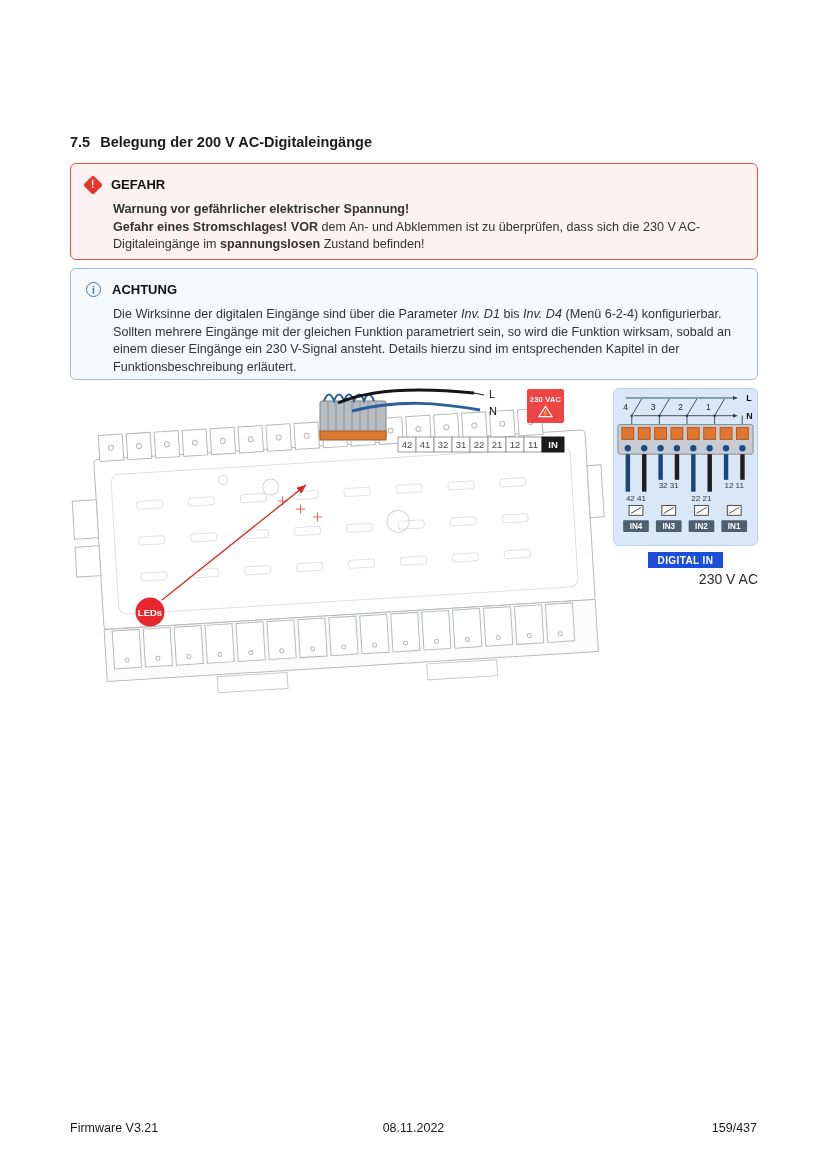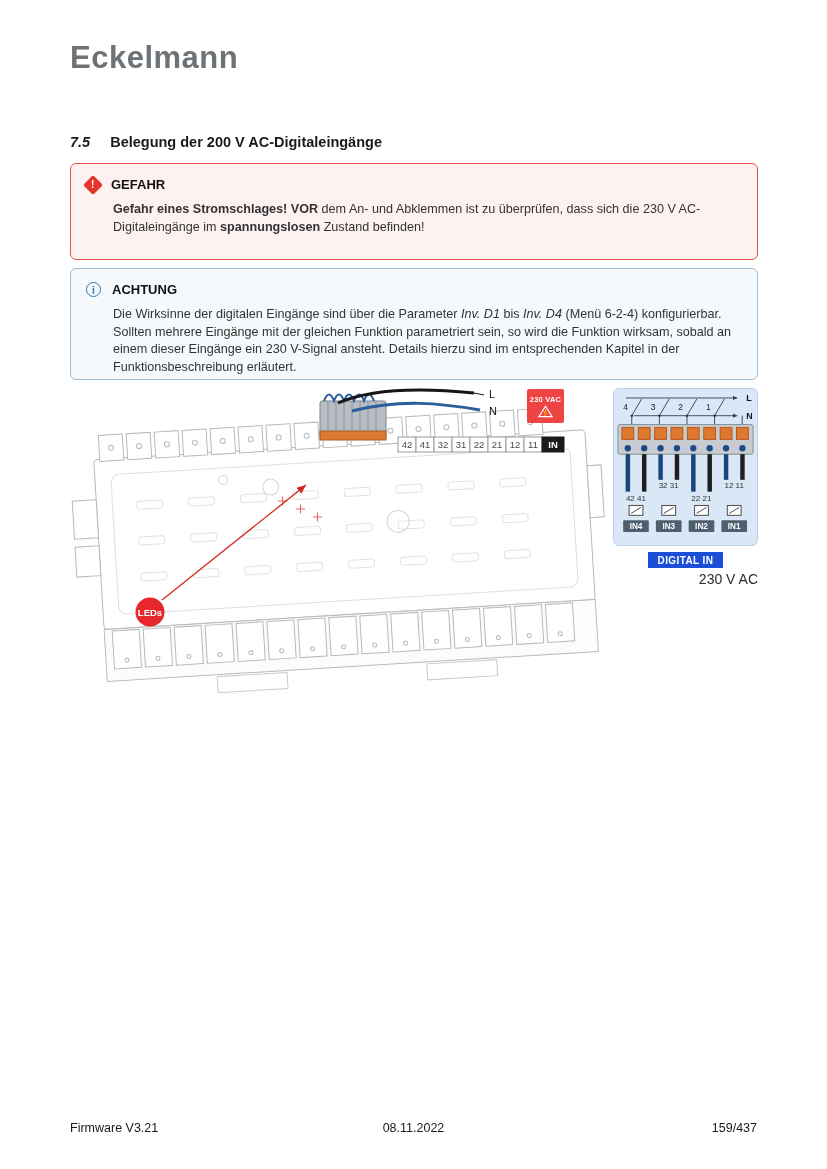--- a/index.html
+++ b/index.html
@@ -1,21 +1,21 @@
 <!DOCTYPE html>
 <html><head>
 <meta charset="utf-8">
 <style>
   html,body{margin:0;padding:0;background:#ffffff;}
   .page{position:relative;width:827px;height:1169px;background:#ffffff;font-family:"Liberation Sans",sans-serif;overflow:hidden;}
 
   .logo{position:absolute;left:70px;top:40px;font-size:31px;font-weight:bold;color:#6d7276;letter-spacing:.5px;}
 
   .heading{position:absolute;left:70px;top:134px;font-size:14.5px;font-weight:bold;color:#1a1a1a;}
-  .heading .num{margin-right:20px;font-style:italic;}
+  .heading .num{margin-right:10px;}
 
   .alert{position:absolute;left:70px;width:688px;border-radius:6px;box-sizing:border-box;}
   .alert.danger{top:163px;height:97px;border:1.5px solid #e2544a;background:#fdf2f1;}
   .alert.notice{top:268px;height:112px;border:1.5px solid #a4bdd1;background:#f5f9fc;}
   .alert-head{position:absolute;left:15px;top:13px;display:flex;align-items:center;gap:11px;}
   .alert-title{font-size:13px;font-weight:bold;color:#101010;}
   .alert-body{position:absolute;left:42px;top:37px;width:628px;font-size:12.6px;line-height:17.5px;color:#333333;}
   .b{font-weight:bold;}
   .i{font-style:italic;}
 
@@ -39,34 +39,34 @@
   .footer-left,.footer-center,.footer-right{position:absolute;top:1121px;font-size:12.5px;color:#1a1a1a;}
   .footer-left{left:70px;}
   .footer-center{left:0;width:827px;text-align:center;}
   .footer-right{right:70px;}
 </style>
 </head>
 <body>
 
 <div class="page">
 
-  <div class="logo">Eckelmann</div>
 
   <div class="heading">
     <span class="num">7.5</span><span>Belegung der 200 V AC-Digitaleingänge</span>
   </div>
 
   <div class="alert danger">
     <div class="alert-head">
       <span class="icon-danger">
           <span>!</span>
         </span>
       <span class="alert-title">GEFAHR</span>
     </div>
     <div class="alert-body">
+      <div class="b">Warnung vor gefährlicher elektrischer Spannung!</div>
       <div><span class="b">Gefahr eines Stromschlages! VOR </span><span>dem An- und Abklemmen ist zu überprüfen, dass sich die 230 V AC-Digitaleingänge im </span><span class="b">spannungslosen</span><span> Zustand befinden!</span></div>
     </div>
   </div>
 
   <div class="alert notice">
     <div class="alert-head">
       <span class="icon-info">i</span>
       <span class="alert-title">ACHTUNG</span>
     </div>
     <div class="alert-body">

